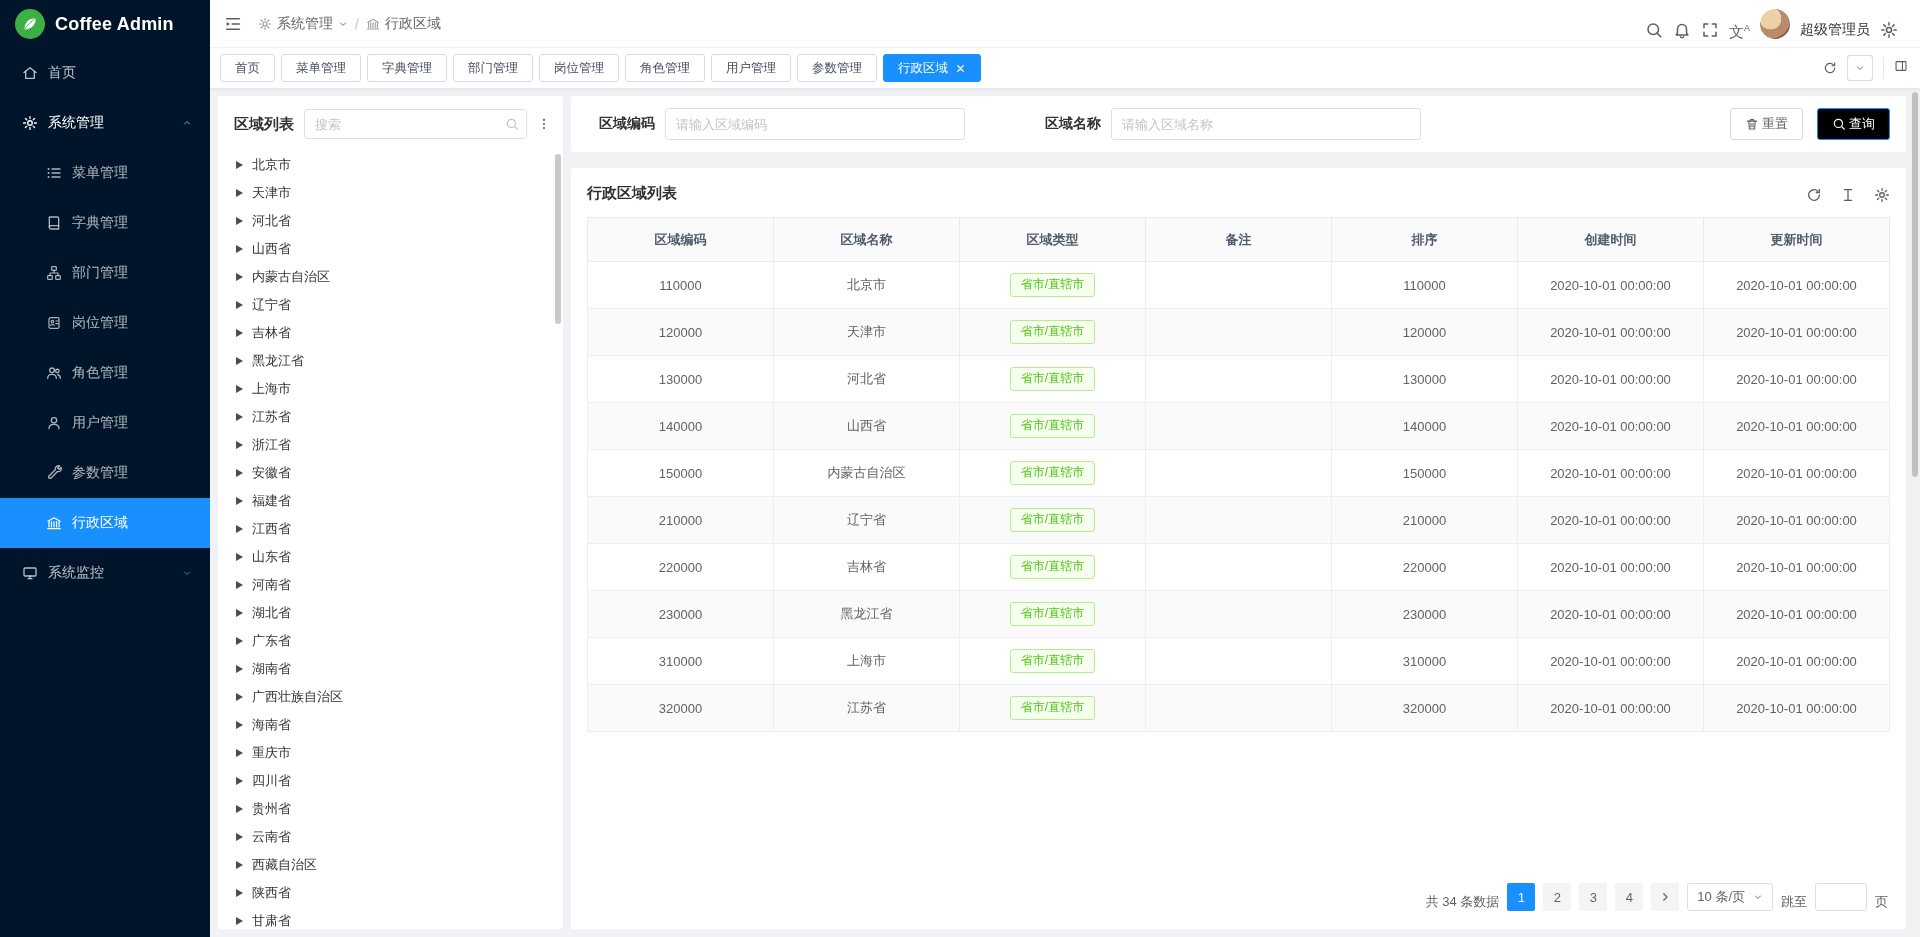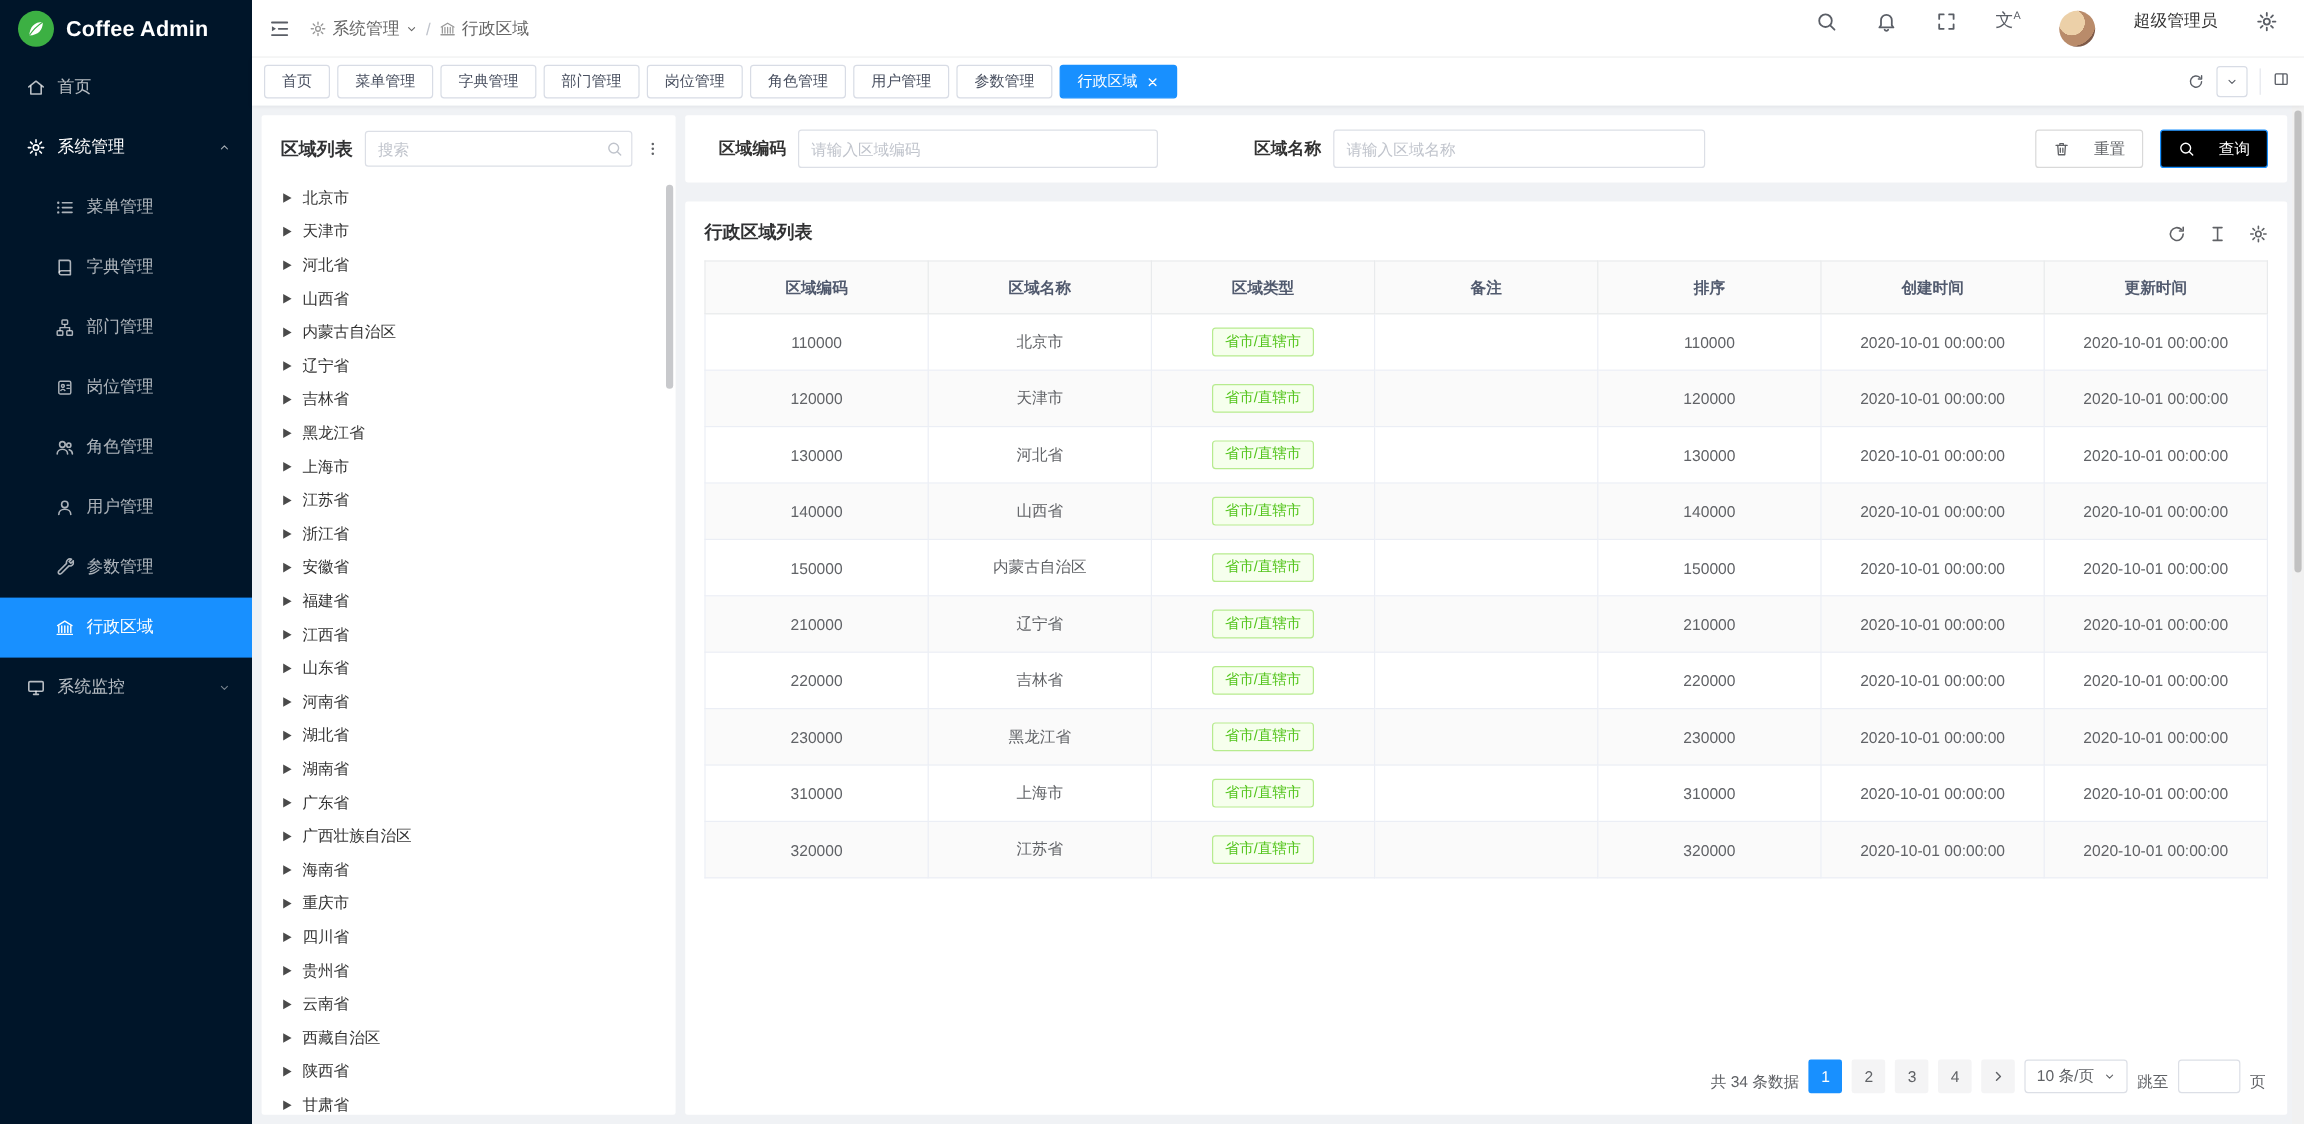--- a/index.html
+++ b/index.html
@@ -26,21 +26,21 @@
 
   
   .main { flex:1; display:flex; flex-direction:column; min-width:0; }
 
   .topbar { height:48px; background:#fff; display:flex; align-items:center; gap:16px; padding:0 22px 0 14px; border-bottom:1px solid #f0f0f0; position:relative; z-index:3; }
   .topbar .tool { color:#5a5e66; display:flex; align-items:center; cursor:pointer; }
   .crumbs { display:flex; align-items:center; gap:7px; font-size:14px; color:#8c8c8c; }
   .crumb { display:flex; align-items:center; gap:5px; color:#666; cursor:pointer; }
   .crumb .ic14 { color:#999; }
   .crumb-sep { color:#c0c4cc; }
-  .top-right { margin-left:auto; display:flex; align-items:flex-start; gap:32px; }
+  .top-right { margin-left:auto; display:flex; align-items:flex-end; gap:10px; }
   .avatar { width:30px; height:30px; border-radius:50%; flex:none;
     background:radial-gradient(circle at 35% 32%, #ecd0a8 0 38%, #b98b6a 39% 70%, #7e5a48 71%); cursor:pointer; }
   .username { font-size:14px; color:#333; white-space:nowrap; cursor:pointer; }
   .lang-glyph { font-size:15px; color:#5a5e66; line-height:1; cursor:pointer; }
   .lang-glyph sup { font-size:9px; }
 
   .tabbar { height:40px; background:#fff; display:flex; align-items:center; gap:6px; padding:0 12px 0 10px; box-shadow:0 1px 4px rgba(0,21,41,.08); position:relative; z-index:2; }
   .tabs { display:flex; gap:6px; flex:1; min-width:0; }
   .tab { height:28px; display:inline-flex; align-items:center; gap:7px; padding:0 14px; border:1px solid #d8dce5; border-radius:3px; background:#fff; color:#495060; font-size:12.5px; white-space:nowrap; cursor:pointer; }
   .tab.active { background:#1890ff; border-color:#1890ff; color:#fff; }
@@ -66,21 +66,21 @@
   .tree-scroll { position:absolute; right:2px; top:58px; width:6px; height:170px; border-radius:3px; background:#c8c9cc; }
 
   .work { flex:1; display:flex; flex-direction:column; gap:16px; min-width:0; }
 
   .filter-card { background:#fff; border-radius:2px; height:56px; flex:none; display:flex; align-items:center; padding:0 16px 0 28px; gap:10px; }
   .f-label { font-size:14px; color:#333; font-weight:bold; white-space:nowrap; }
   .f-input { width:300px; height:32px; border:1px solid #dcdfe6; border-radius:3px; padding:0 10px; font-size:13px; color:#0f766e; outline:none; }
   .f-input::placeholder { color:#c0c4cc; }
   .f-gap { width:60px; }
   .btns { margin-left:auto; display:flex; gap:14px; }
-  .btn { height:32px; display:inline-flex; align-items:center; gap:20px; padding:0 14px; border-radius:3px; font-size:13px; cursor:pointer; border:1px solid #d9d9d9; background:#fff; color:#606266; }
+  .btn { height:32px; display:inline-flex; align-items:center; gap:3px; padding:0 14px; border-radius:3px; font-size:13px; cursor:pointer; border:1px solid #d9d9d9; background:#fff; color:#606266; }
   .btn.primary { background:#000000; border-color:#1890ff; color:#fff; }
 
   .table-card { flex:1; background:#fff; border-radius:2px; padding:16px 16px 0; display:flex; flex-direction:column; min-height:0; }
   .table-head { display:flex; align-items:flex-end; }
   .table-title { font-size:15px; font-weight:bold; color:#303133; }
   .table-tools { margin-left:auto; display:flex; gap:18px; color:#606266; }
   .table-tools .ic { cursor:pointer; }
   table { width:100%; border-collapse:collapse; table-layout:fixed; margin-top:14px; font-size:13px; }
   th { background:#fafafa; height:44px; font-weight:bold; color:#515a6e; border:1px solid #e8eaec; text-align:center; }
   td { height:47px; text-align:center; color:#606266; border:1px solid #ebeef5; background:#fff; }
@@ -528,25 +528,25 @@
             <div class="t-item">
               <span class="caret"></span>
               <span>河南省</span>
             </div>
             <div class="t-item">
               <span class="caret"></span>
               <span>湖北省</span>
             </div>
             <div class="t-item">
               <span class="caret"></span>
+              <span>广东省</span>
+            </div>
+            <div class="t-item">
+              <span class="caret"></span>
               <span>湖南省</span>
-            </div>
-            <div class="t-item">
-              <span class="caret"></span>
-              <span>广东省</span>
             </div>
             <div class="t-item">
               <span class="caret"></span>
               <span>广西壮族自治区</span>
             </div>
             <div class="t-item">
               <span class="caret"></span>
               <span>海南省</span>
             </div>
             <div class="t-item">

